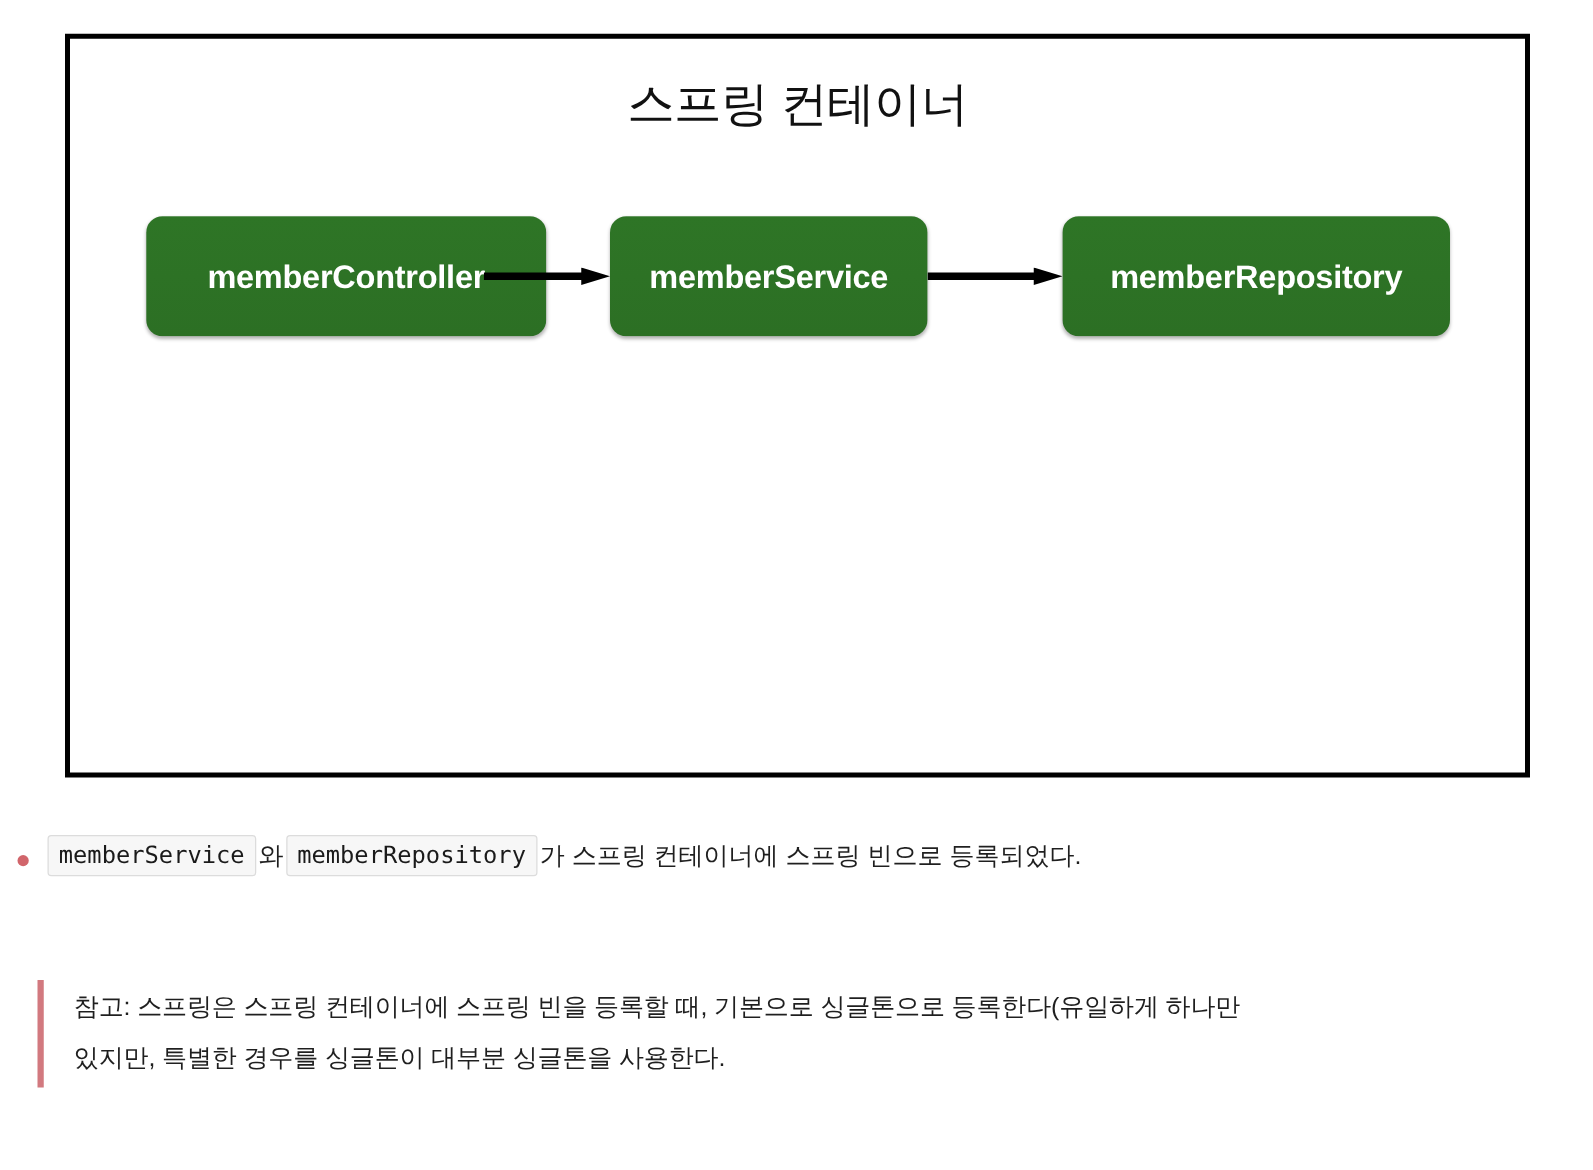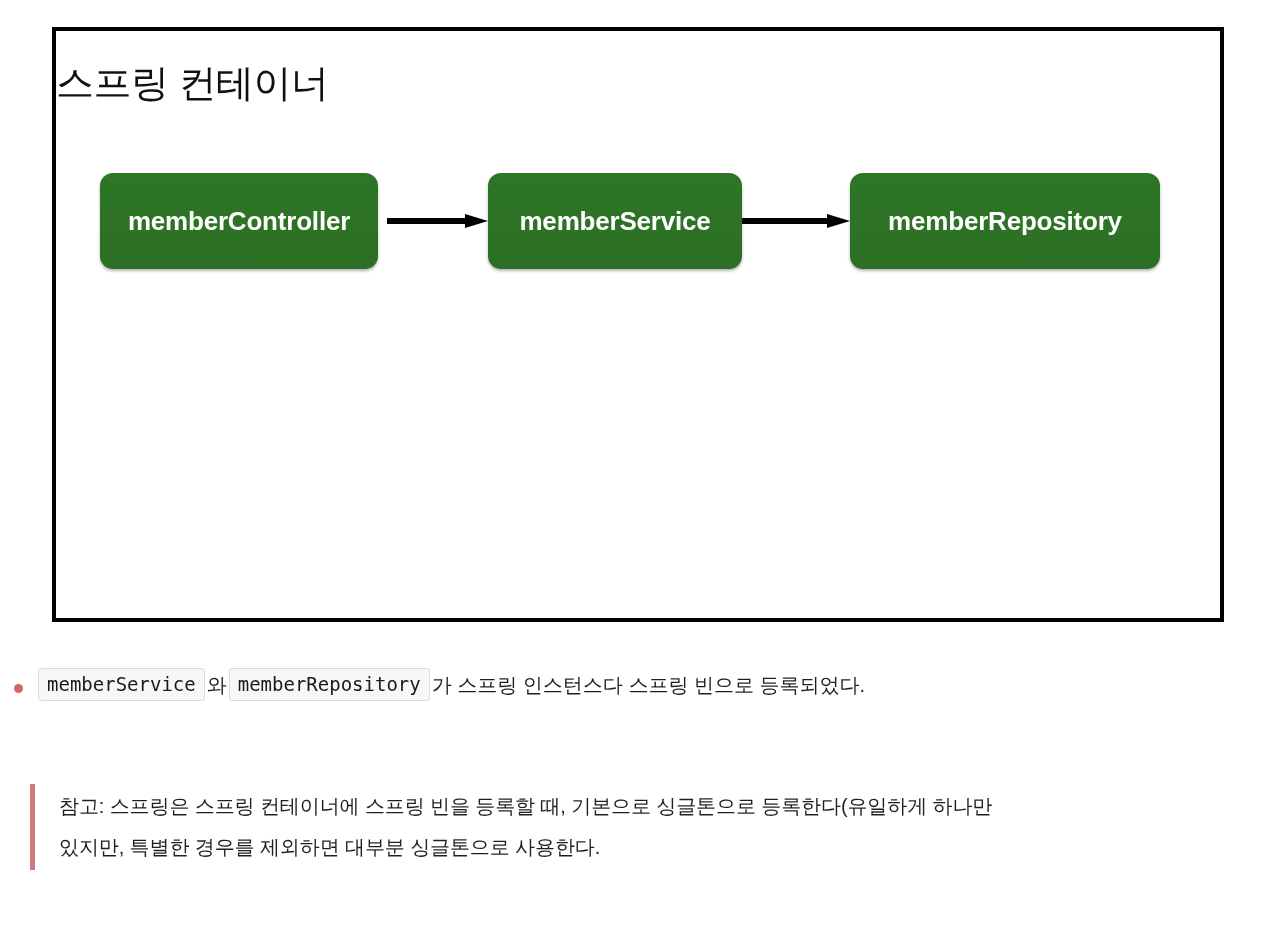--- a/index.html
+++ b/index.html
@@ -27,21 +27,21 @@
     border: 4px solid #000000;
     background: #ffffff;
     box-sizing: content-box;
   }
 
   .diagram-title {
     position: absolute;
     left: 0;
     right: 0;
     top: 27px;
-    text-align: left;
+    text-align: center;
     font-size: 38px;
     font-weight: 400;
     letter-spacing: -0.5px;
     color: #111111;
     font-family: "Liberation Sans", "DejaVu Sans", sans-serif;
   }
 
   .node-row {
     position: absolute;
     left: 0;
@@ -65,21 +65,21 @@
   }
   .node-label {
     color: #ffffff;
     font-size: 26px;
     font-weight: bold;
     letter-spacing: -0.2px;
     white-space: nowrap;
     font-family: "Liberation Sans", "DejaVu Sans", sans-serif;
   }
 
-  .node-1 { left: 44px;  width: 278px; }
+  .node-1 { left: 61px;  width: 320px; }
   .node-2 { left: 432px; width: 254px; }
   .node-3 { left: 794px; width: 310px; }
 
   .arrow {
     position: absolute;
     top: 41px;
     height: 14px;
   }
   .arrow-1 { left: 331px; width: 101px; }
   .arrow-2 { left: 686px; width: 108px; }
@@ -182,20 +182,20 @@
 
   </div>
 </div>
 
 <ul class="bullet-list" style="list-style:none;margin:0;padding:0;">
   <li class="bullet-item">
     <span class="bullet-dot"></span>
     <code class="inline-code">memberService</code>
     <span class="bullet-text">와</span>
     <code class="inline-code">memberRepository</code>
-    <span class="bullet-text">가 스프링 인스턴스다 스프링 빈으로 등록되었다.</span>
+    <span class="bullet-text">가 스프링 컨테이너에 스프링 빈으로 등록되었다.</span>
   </li>
 </ul>
 
 <blockquote class="note-quote" style="margin:12px;">
   <div class="note-line">참고: 스프링은 스프링 컨테이너에 스프링 빈을 등록할 때, 기본으로 싱글톤으로 등록한다(유일하게 하나만</div>
-  <div class="note-line">있지만, 특별한 경우를 제외하면 대부분 싱글톤으로 사용한다.</div>
+  <div class="note-line">있지만, 특별한 경우를 싱글톤이 대부분 싱글톤을 사용한다.</div>
 </blockquote>
 
 </body></html>

